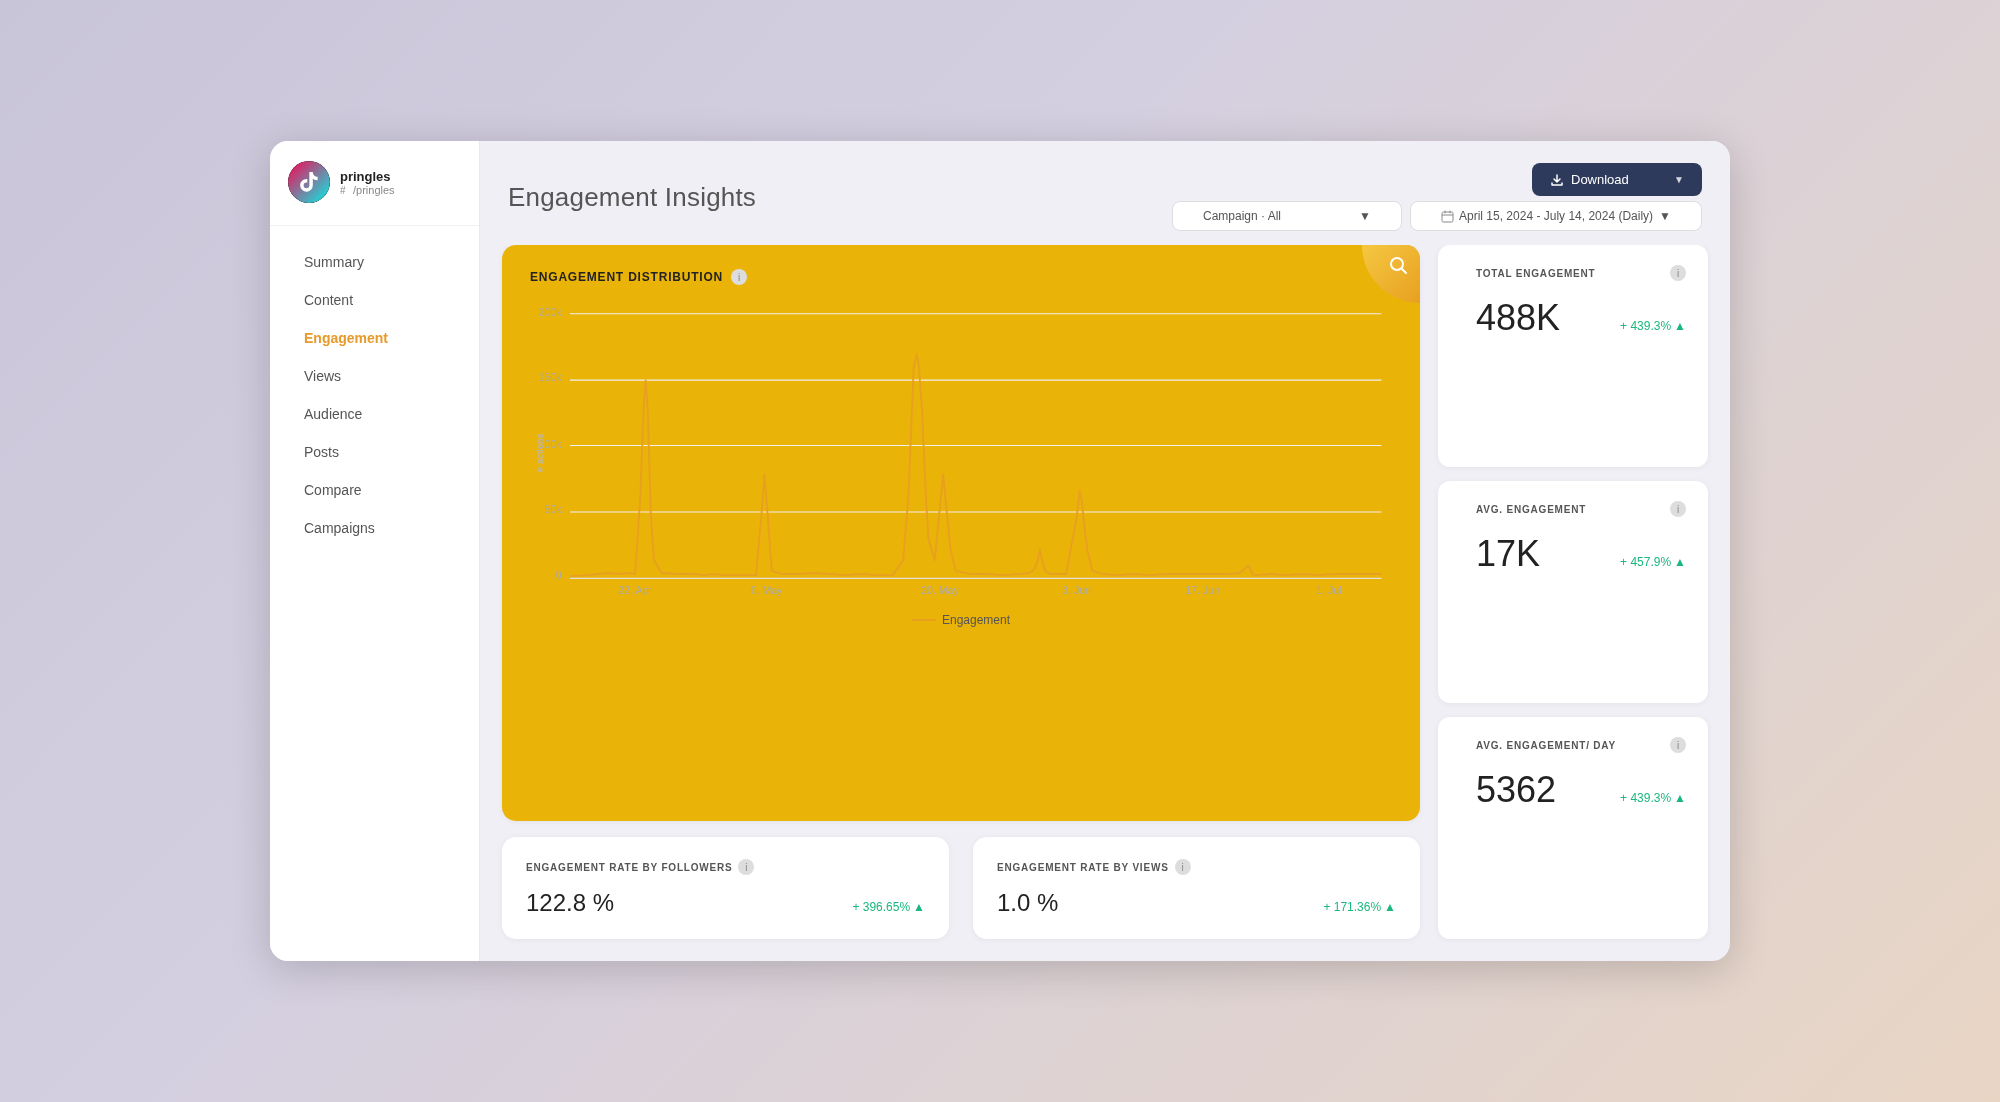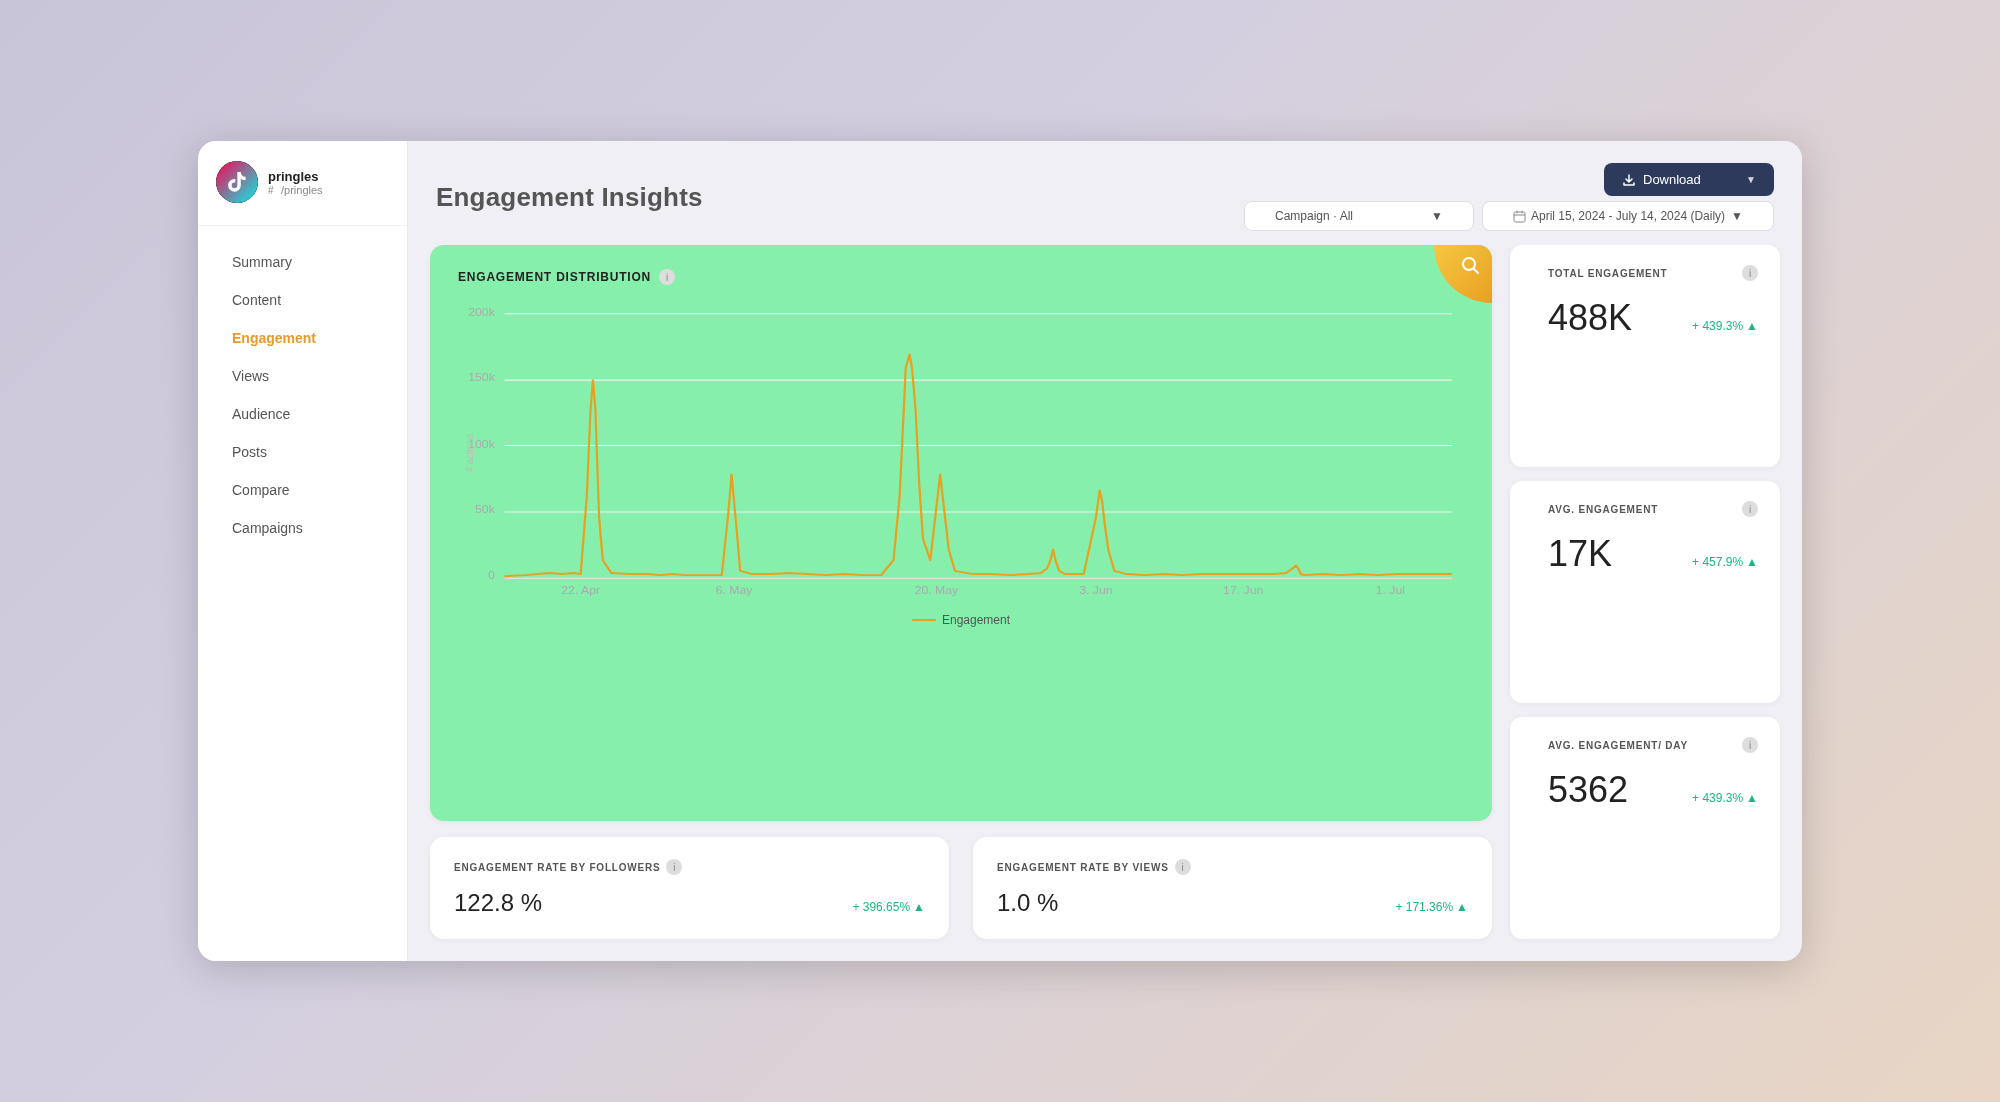--- a/index.html
+++ b/index.html
@@ -5,21 +5,21 @@
     * { box-sizing: border-box; margin: 0; padding: 0; }
     body {
       background: linear-gradient(135deg, #c9c5d8 0%, #d4cfe0 40%, #e8d5c4 100%);
       min-height: 100vh;
       display: flex;
       align-items: center;
       justify-content: center;
       font-family: -apple-system, BlinkMacSystemFont, 'Segoe UI', Arial, sans-serif;
     }
     .app-container {
-      width: 1604px;
+      width: 1460px;
       height: 820px;
       background: #f0eff5;
       border-radius: 18px;
       box-shadow: 0 8px 40px rgba(0,0,0,0.18);
       display: flex;
       overflow: hidden;
     }
     
     .sidebar {
       width: 210px;
@@ -102,21 +102,21 @@
     
     .header {
       display: flex;
       align-items: center;
       justify-content: space-between;
       padding: 22px 28px 14px 28px;
       background: #f0eff5;
     }
     .page-title {
       font-size: 26px;
-      font-weight: 700;
+      font-weight: 400;
       color: #555;
       letter-spacing: 0.2px;
     }
     .header-controls {
       display: flex;
       flex-direction: column;
       gap: 5px;
       align-items: flex-end;
     }
     .download-btn {
@@ -158,21 +158,21 @@
       overflow: hidden;
     }
     
     .chart-section {
       flex: 1;
       display: flex;
       flex-direction: column;
       gap: 16px;
     }
     .chart-card {
-      background: #86efac;
+      background: #eab308;
       border-radius: 14px;
       padding: 24px 28px 20px 28px;
       position: relative;
       box-shadow: 0 1px 6px rgba(0,0,0,0.05);
       flex: 1;
     }
     .chart-header {
       display: flex;
       align-items: center;
       gap: 8px;

